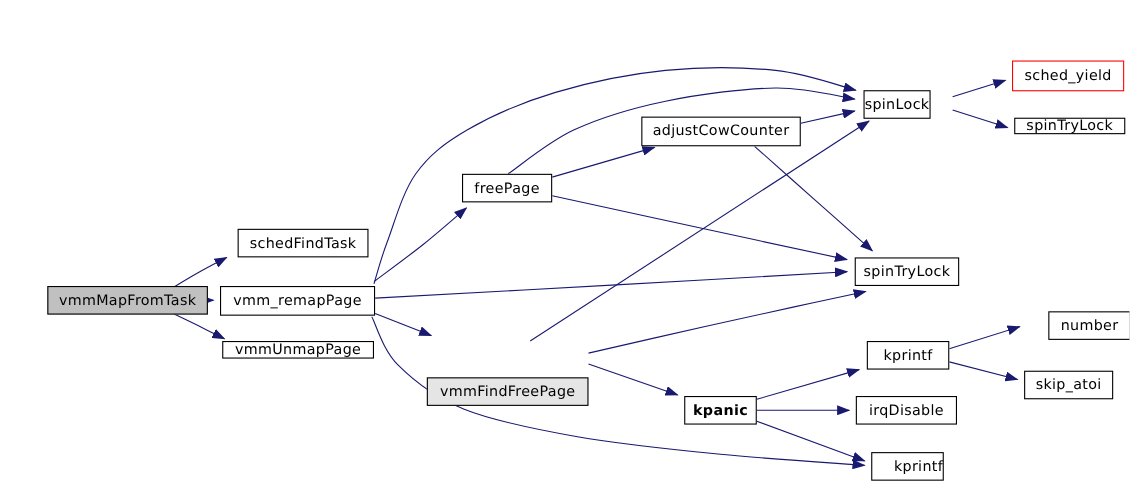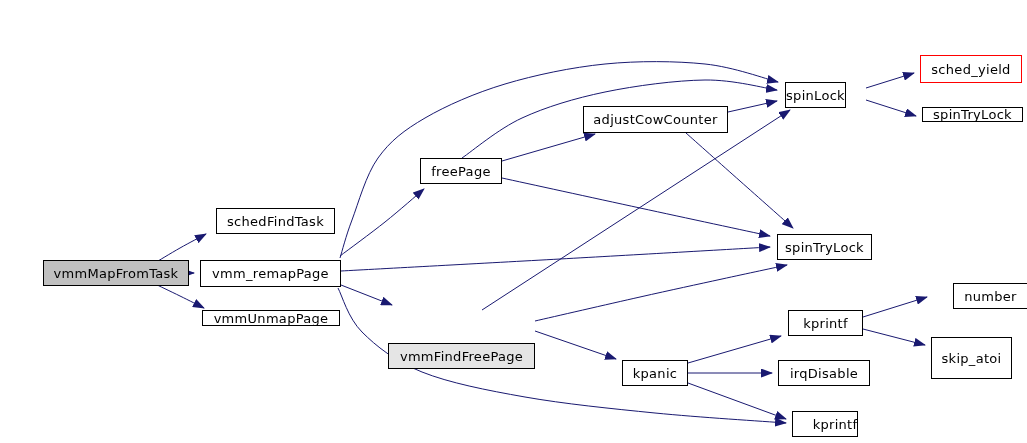--- a/index.html
+++ b/index.html
@@ -92,25 +92,25 @@
     </div>
     <div class="node" style="left: 777px; top: 234px; width: 95px; height: 26px; background: rgb(255, 255, 255); border-color: rgb(0, 0, 0);">
       <span>spinTryLock</span>
     </div>
     <div class="node" style="left: 788px; top: 310px; width: 75px; height: 26px; background: rgb(255, 255, 255); border-color: rgb(0, 0, 0);">
       <span>kprintf</span>
     </div>
     <div class="node" style="left: 933px; top: 283px; width: 75px; height: 26px; background: rgb(255, 255, 255); border-color: rgb(0, 0, 0); margin-left: 20px;">
       <span>number</span>
     </div>
-    <div class="node" style="left: 931px; top: 337px; width: 81px; height: 42px; background: rgb(255, 255, 255); border-color: rgb(0, 0, 0);">
+    <div class="node" style="left: 931px; top: 337px; width: 81px; height: 26px; background: rgb(255, 255, 255); border-color: rgb(0, 0, 0);">
       <span>skip_atoi</span>
     </div>
     <div class="node" style="left: 778px; top: 360px; width: 92px; height: 26px; background: rgb(255, 255, 255); border-color: rgb(0, 0, 0);">
       <span>irqDisable</span>
     </div>
-    <div class="node" style="left: 622px; top: 360px; width: 66px; height: 26px; background: rgb(255, 255, 255); border-color: rgb(0, 0, 0);">
+    <div class="node" style="left: 622px; top: 360px; width: 66px; height: 26px; background: rgb(255, 255, 255); border-color: rgb(0, 0, 0); font-weight: bold;">
       <span>kpanic</span>
     </div>
     <div class="node" style="left: 792px; top: 411px; width: 66px; height: 26px; background: rgb(255, 255, 255); border-color: rgb(0, 0, 0); padding-left: 20px;">
       <span>kprintf</span>
     </div>
   </div>
 
 </body></html>

